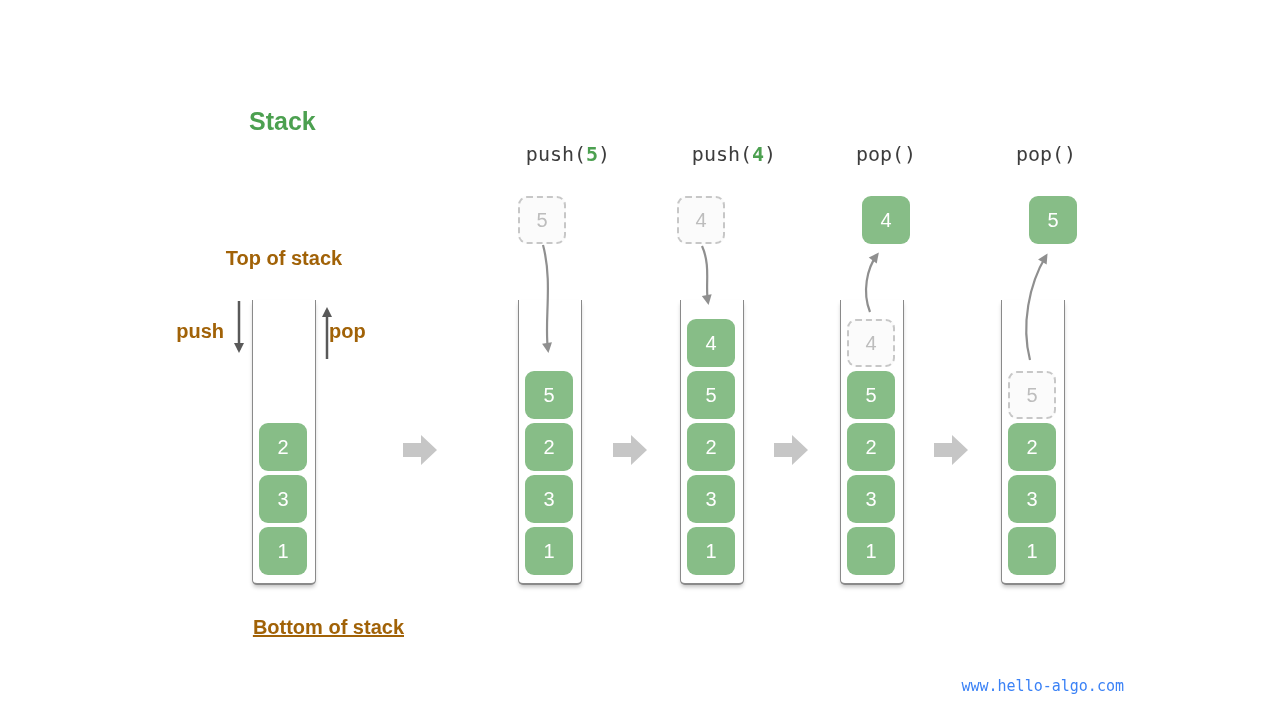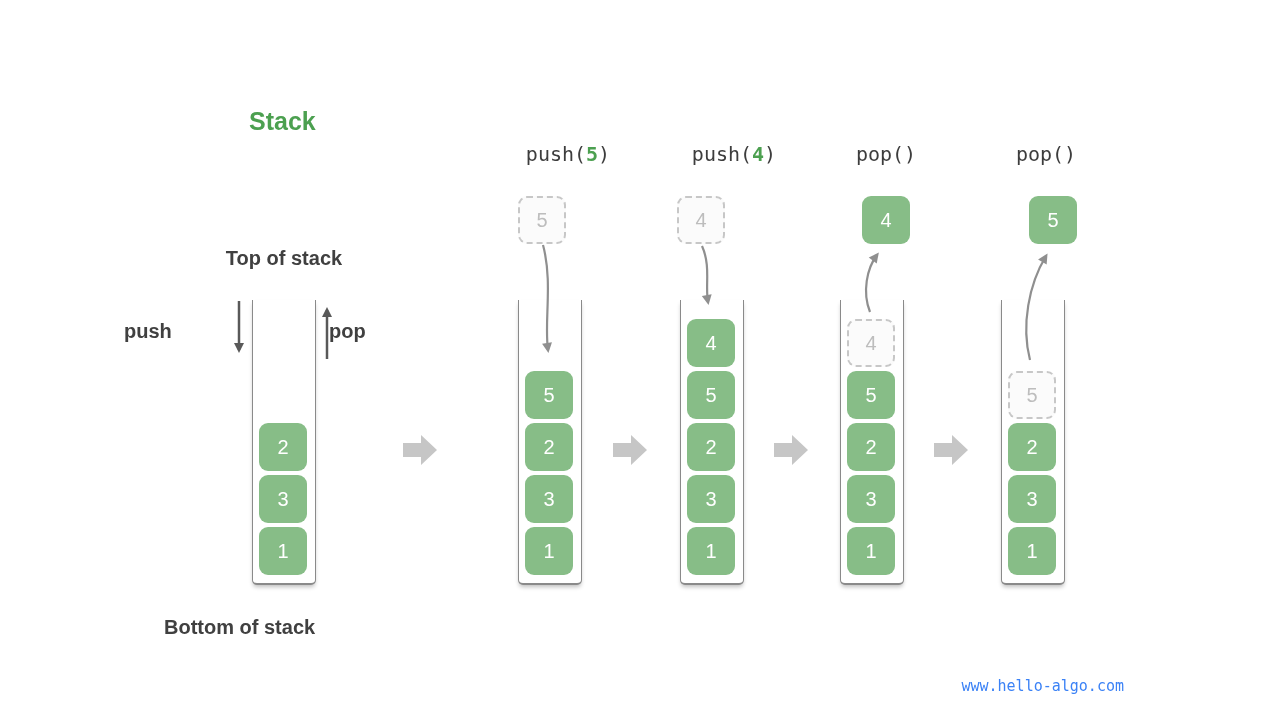--- a/index.html
+++ b/index.html
@@ -15,25 +15,25 @@
   
   .title {
     position: absolute;
     left: 249px; top: 107px;
     font-size: 25px; font-weight: 700;
     color: #4ca050;
   }
   .lbl {
     position: absolute;
     font-size: 20px; font-weight: 700;
-    color: #404040;
+    color: #a16207;
   }
   .lbl-top    { left: 164px; top: 247px; width: 240px; text-align: center; }
-  .lbl-bottom { left: 164px; top: 616px; width: 240px; text-align: left; }
-  .lbl-push   { left: 124px; top: 320px; width: 100px; }
+  .lbl-bottom { left: 164px; top: 616px; width: 240px; text-align: right; text-decoration: underline; }
+  .lbl-push   { left: 124px; top: 320px; width: 100px; text-align: right; }
   .lbl-pop    { left: 329px; top: 320px; }
 
   .op {
     position: absolute;
     top: 142px; width: 180px;
     text-align: center;
     font-family: "DejaVu Sans Mono", monospace;
     font-size: 20px;
     color: #3d3d3d;
     white-space: pre;

